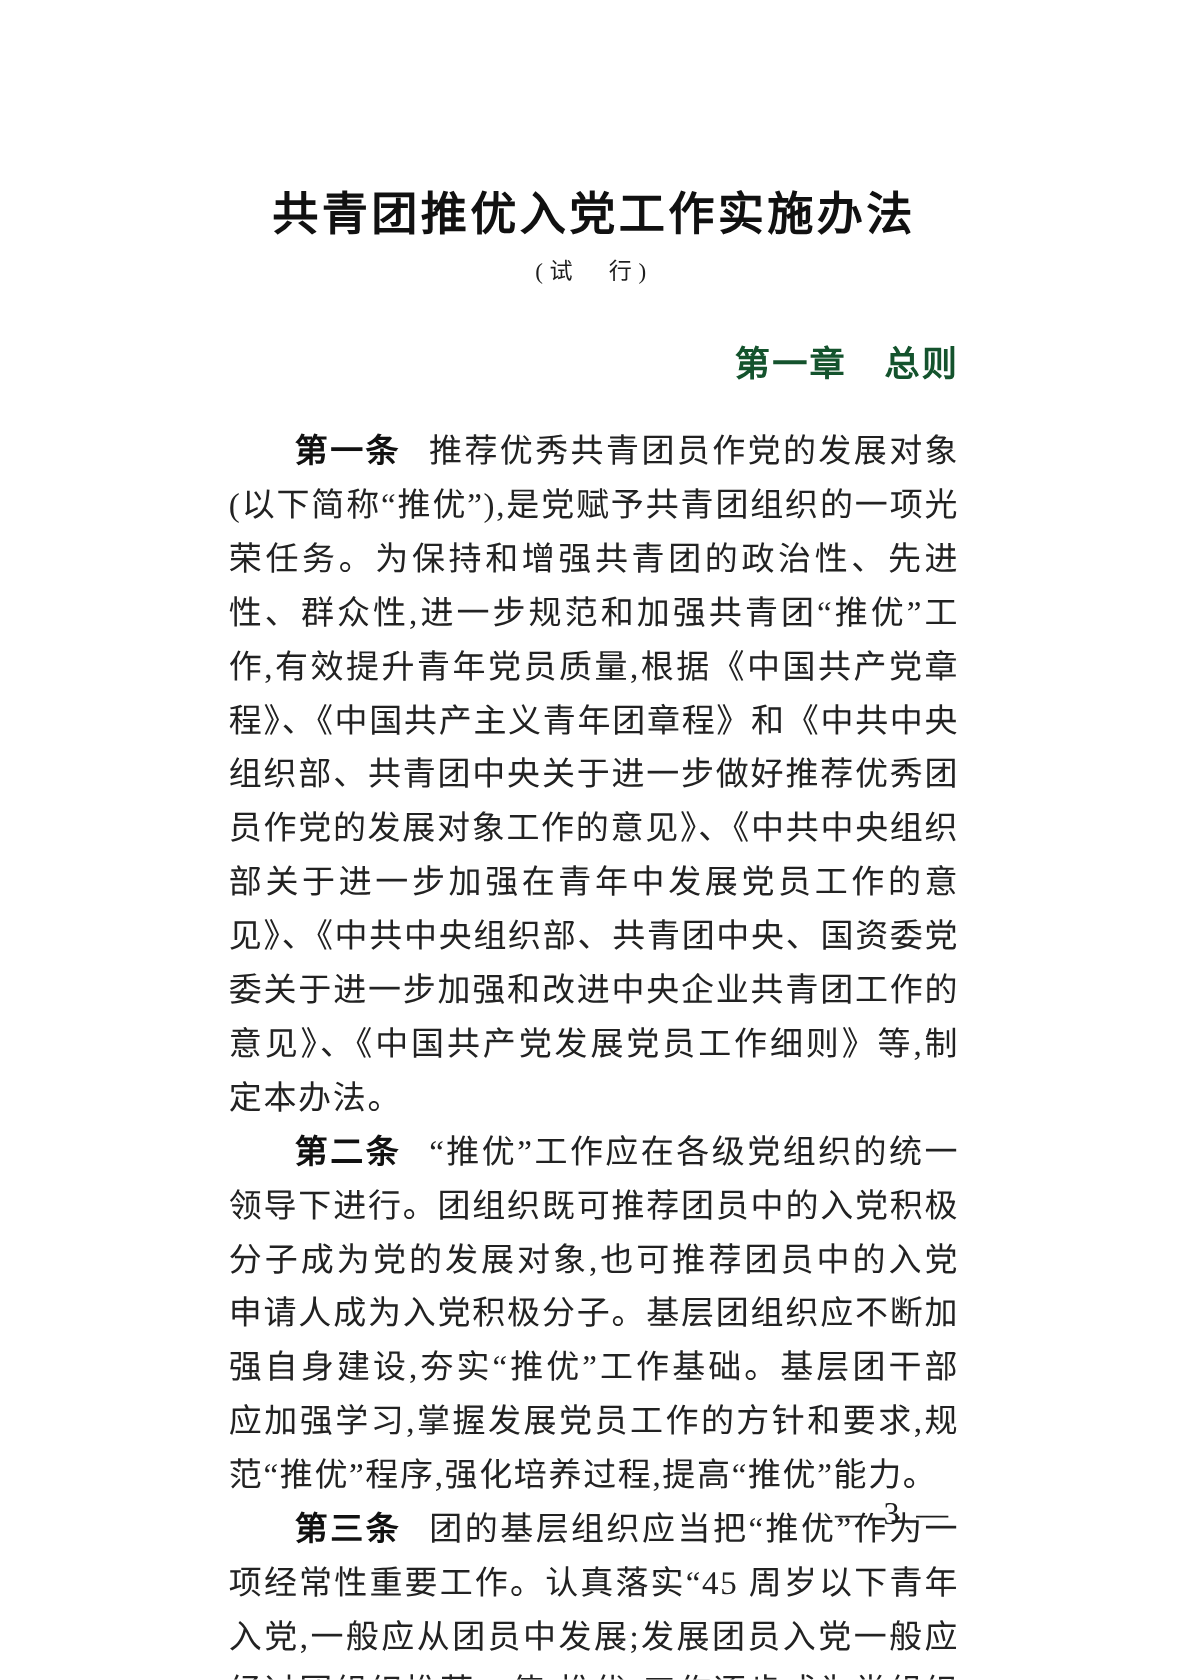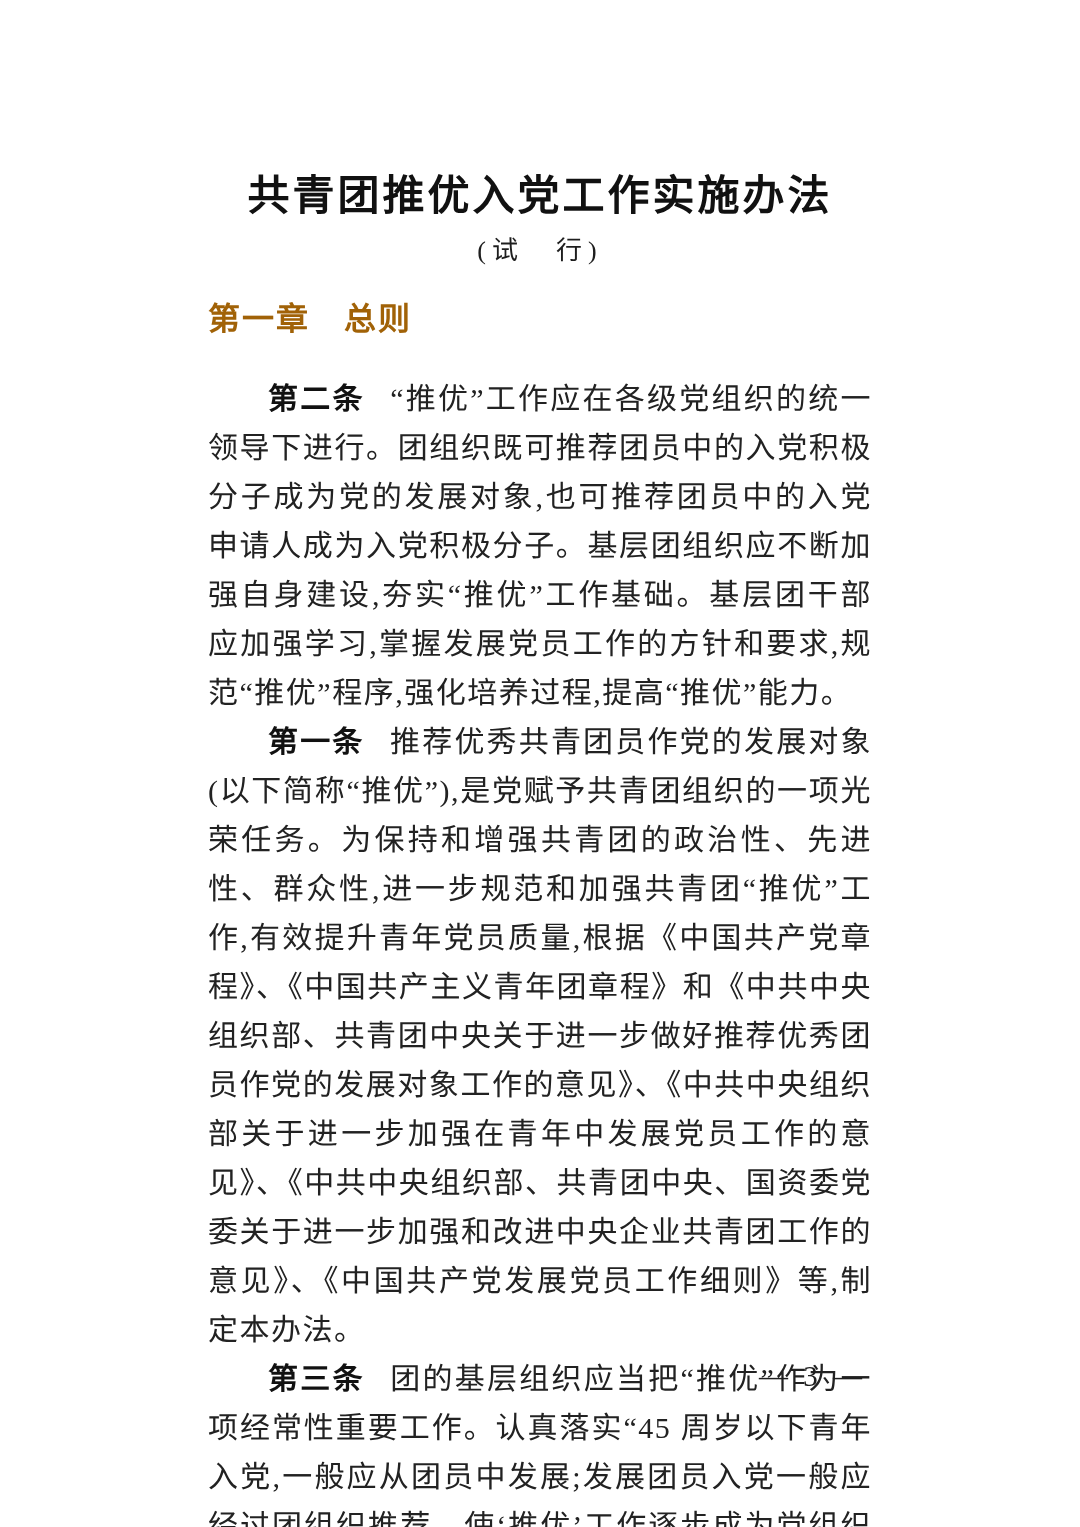--- a/index.html
+++ b/index.html
@@ -25,33 +25,33 @@
     font-size: 42px;
     line-height: 1.25;
     font-weight: bold;
     color: #111111;
     letter-spacing: 3px;
     font-family: "Liberation Serif", "DejaVu Serif", serif;
   }
   .doc-subtitle {
     margin: 12px 0 0 0;
     text-align: center;
-    font-size: 26px;
+    font-size: 21px;
     line-height: 1.2;
     font-weight: normal;
     letter-spacing: 6px;
     color: #1e1e1e;
   }
   .chapter-heading {
-    margin: 34px 0 0 0;
-    text-align: left;
+    margin: 52px 0 0 0;
+    text-align: right;
     font-size: 32px;
     line-height: 1.2;
     font-weight: bold;
-    color: #a16207;
+    color: #14532d;
     letter-spacing: 2px;
   }
   .content {
     margin-top: 36px;
   }
   .article {
     margin: 0;
     font-size: 30px;
     line-height: 49px;
     letter-spacing: 1.5px;
@@ -81,23 +81,23 @@
 <div class="page">
 
   <h1 class="doc-title">共青团推优入党工作实施办法</h1>
 
   <div class="doc-subtitle">(试　行)</div>
 
   <h2 class="chapter-heading">第一章　总则</h2>
 
   <div class="content">
 
+    <p class="article"><span class="article-label">第一条</span><span>推荐优秀共青团员作党的发展对象(以下简称“推优”),是党赋予共青团组织的一项光荣任务。为保持和增强共青团的政治性、先进性、群众性,进一步规范和加强共青团“推优”工作,有效提升青年党员质量,根据《中国共产党章程》、《中国共产主义青年团章程》和《中共中央组织部、共青团中央关于进一步做好推荐优秀团员作党的发展对象工作的意见》、《中共中央组织部关于进一步加强在青年中发展党员工作的意见》、《中共中央组织部、共青团中央、国资委党委关于进一步加强和改进中央企业共青团工作的意见》、《中国共产党发展党员工作细则》等,制定本办法。</span></p>
+
     <p class="article"><span class="article-label">第二条</span><span>“推优”工作应在各级党组织的统一领导下进行。团组织既可推荐团员中的入党积极分子成为党的发展对象,也可推荐团员中的入党申请人成为入党积极分子。基层团组织应不断加强自身建设,夯实“推优”工作基础。基层团干部应加强学习,掌握发展党员工作的方针和要求,规范“推优”程序,强化培养过程,提高“推优”能力。</span></p>
-
-    <p class="article"><span class="article-label">第一条</span><span>推荐优秀共青团员作党的发展对象(以下简称“推优”),是党赋予共青团组织的一项光荣任务。为保持和增强共青团的政治性、先进性、群众性,进一步规范和加强共青团“推优”工作,有效提升青年党员质量,根据《中国共产党章程》、《中国共产主义青年团章程》和《中共中央组织部、共青团中央关于进一步做好推荐优秀团员作党的发展对象工作的意见》、《中共中央组织部关于进一步加强在青年中发展党员工作的意见》、《中共中央组织部、共青团中央、国资委党委关于进一步加强和改进中央企业共青团工作的意见》、《中国共产党发展党员工作细则》等,制定本办法。</span></p>
 
     <p class="article"><span class="article-label">第三条</span><span>团的基层组织应当把“推优”作为一项经常性重要工作。认真落实“45 周岁以下青年入党,一般应从团员中发展;发展团员入党一般应经过团组织推荐。使‘推优’工作逐步成为党组织发展青年党员的主要渠道,使共青团员成为党组织</span></p>
 
   </div>
 
   <div class="page-number">— 3 —</div>
 
 </div>
 
 </body></html>

